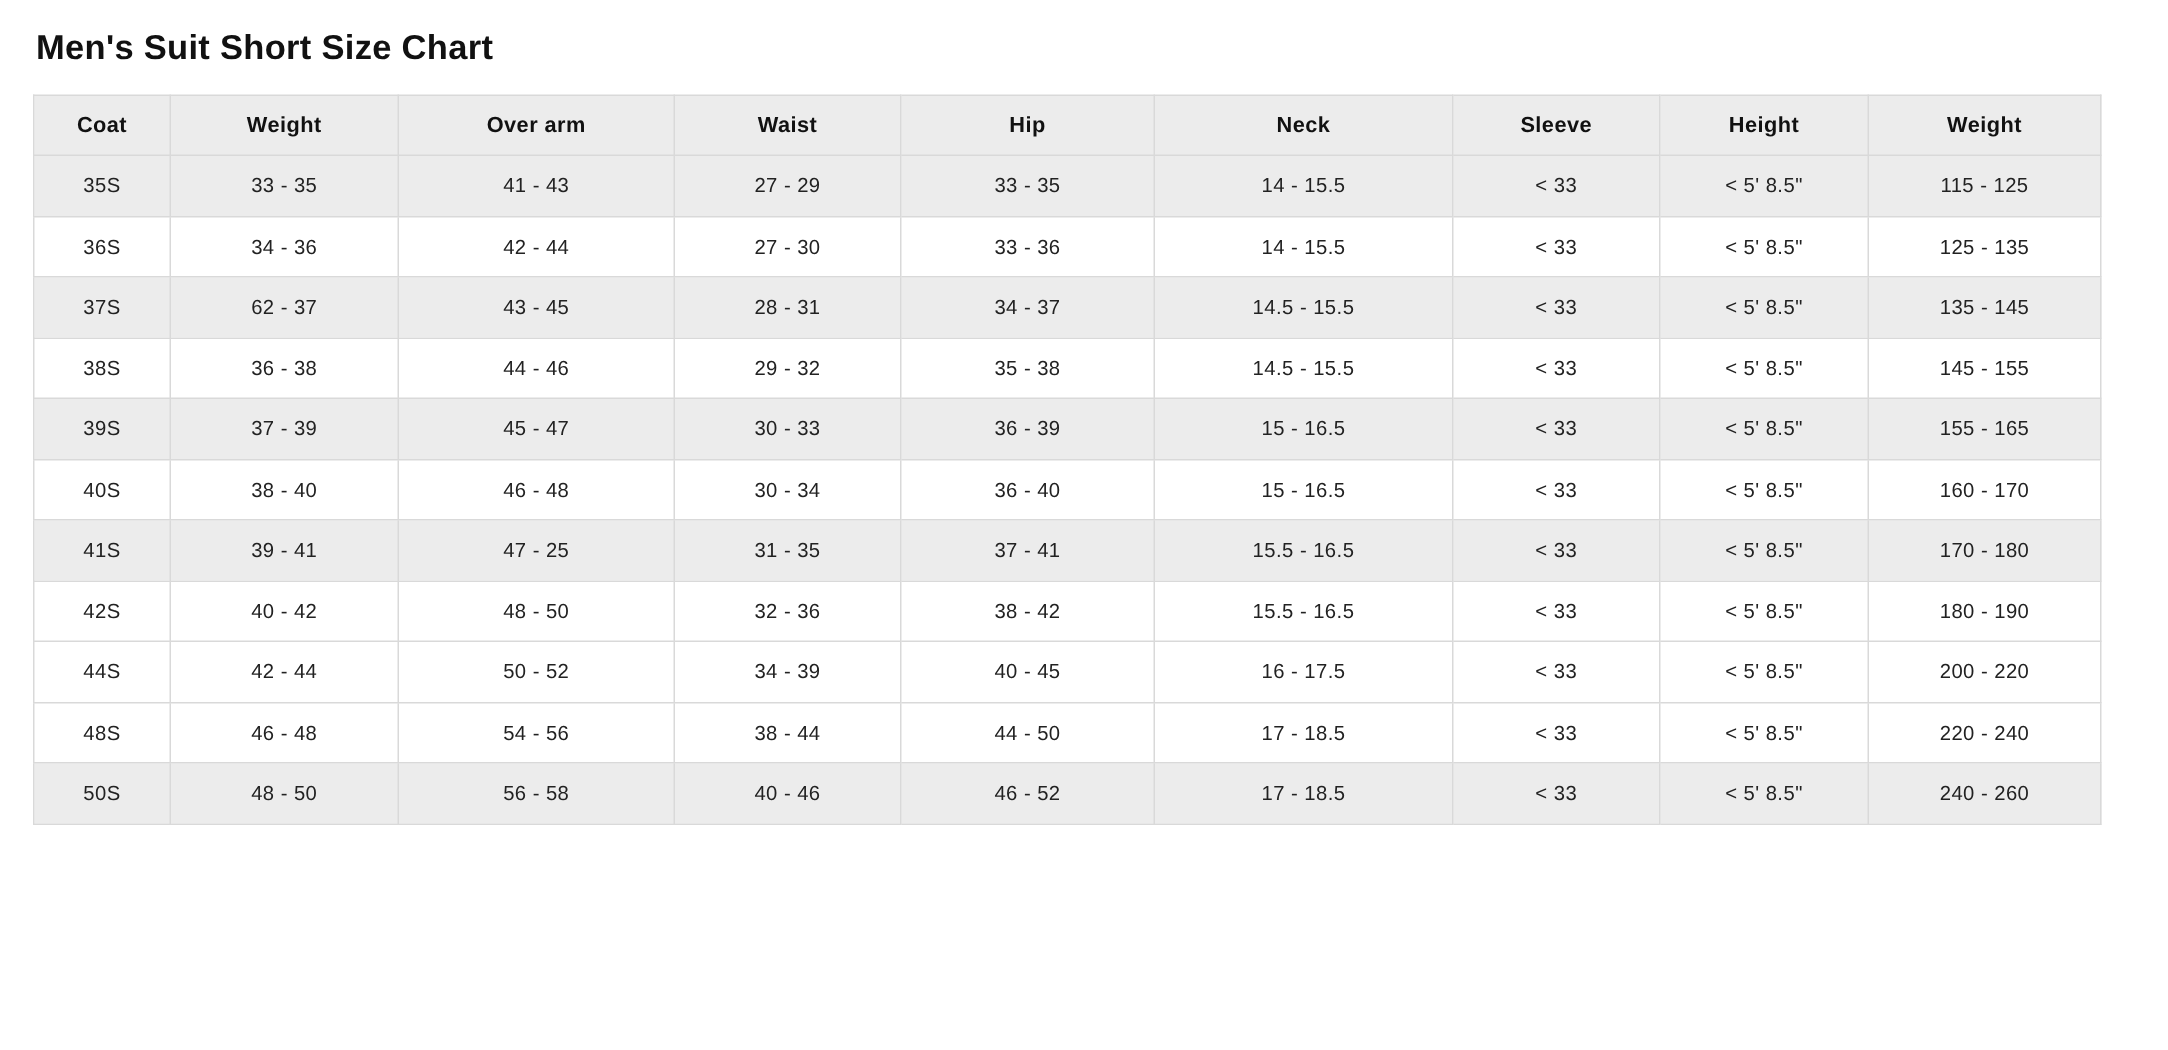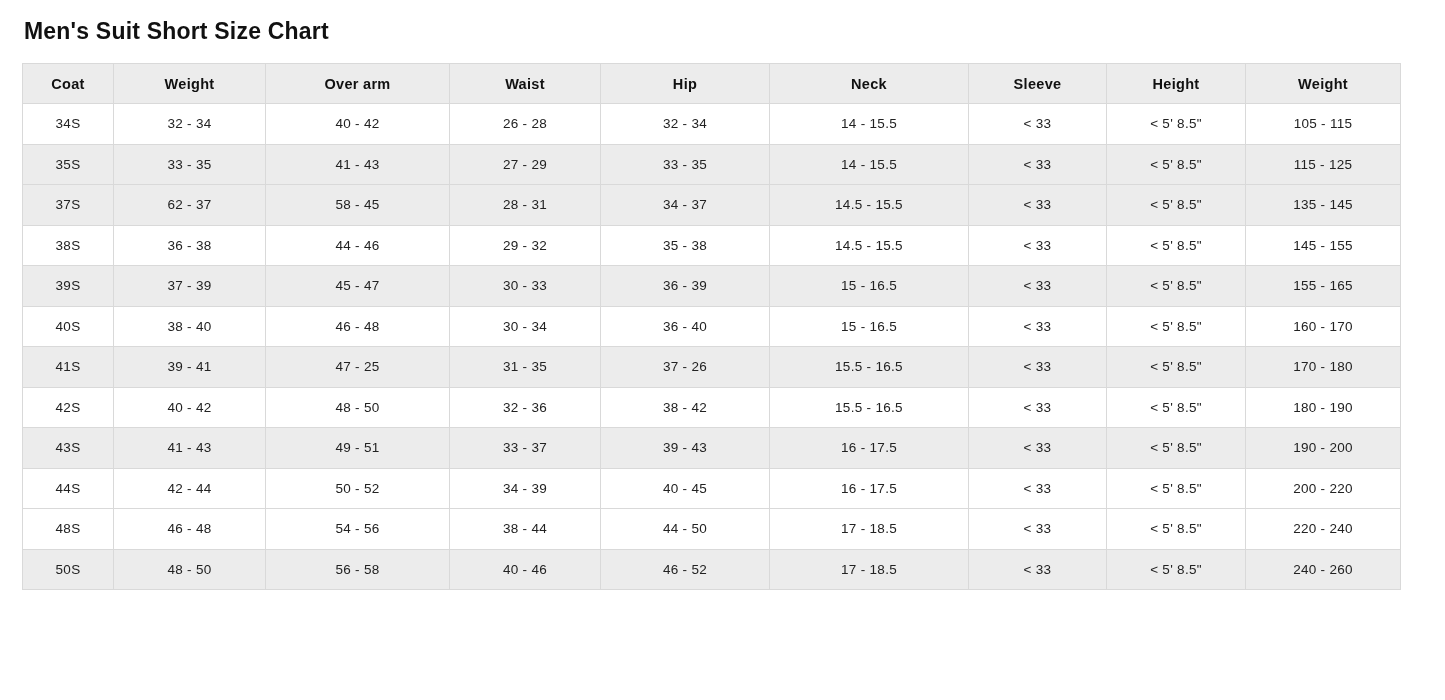--- a/index.html
+++ b/index.html
@@ -92,46 +92,46 @@
           <th>Over arm</th>
           <th>Waist</th>
           <th>Hip</th>
           <th>Neck</th>
           <th>Sleeve</th>
           <th>Height</th>
           <th>Weight</th>
         </tr>
     </thead>
     <tbody id="table-body">
-        <tr class="row-even">
-          <td>34S</td>
-          <td>32 - 34</td>
-          <td>40 - 42</td>
-          <td>26 - 28</td>
-          <td>32 - 34</td>
-          <td>14 - 15.5</td>
-          <td>&lt; 33</td>
-          <td>&lt; 5' 8.5"</td>
-          <td>105 - 115</td>
-        </tr>
         <tr class="row-odd">
           <td>35S</td>
           <td>33 - 35</td>
           <td>41 - 43</td>
           <td>27 - 29</td>
           <td>33 - 35</td>
           <td>14 - 15.5</td>
           <td>&lt; 33</td>
           <td>&lt; 5' 8.5"</td>
           <td>115 - 125</td>
         </tr>
+        <tr class="row-even">
+          <td>36S</td>
+          <td>34 - 36</td>
+          <td>42 - 44</td>
+          <td>27 - 30</td>
+          <td>33 - 36</td>
+          <td>14 - 15.5</td>
+          <td>&lt; 33</td>
+          <td>&lt; 5' 8.5"</td>
+          <td>125 - 135</td>
+        </tr>
         <tr class="row-odd">
           <td>37S</td>
           <td>62 - 37</td>
-          <td>58 - 45</td>
+          <td>43 - 45</td>
           <td>28 - 31</td>
           <td>34 - 37</td>
           <td>14.5 - 15.5</td>
           <td>&lt; 33</td>
           <td>&lt; 5' 8.5"</td>
           <td>135 - 145</td>
         </tr>
         <tr class="row-even">
           <td>38S</td>
           <td>36 - 38</td>
@@ -163,48 +163,37 @@
           <td>15 - 16.5</td>
           <td>&lt; 33</td>
           <td>&lt; 5' 8.5"</td>
           <td>160 - 170</td>
         </tr>
         <tr class="row-odd">
           <td>41S</td>
           <td>39 - 41</td>
           <td>47 - 25</td>
           <td>31 - 35</td>
-          <td>37 - 26</td>
+          <td>37 - 41</td>
           <td>15.5 - 16.5</td>
           <td>&lt; 33</td>
           <td>&lt; 5' 8.5"</td>
           <td>170 - 180</td>
         </tr>
         <tr class="row-even">
           <td>42S</td>
           <td>40 - 42</td>
           <td>48 - 50</td>
           <td>32 - 36</td>
           <td>38 - 42</td>
           <td>15.5 - 16.5</td>
           <td>&lt; 33</td>
           <td>&lt; 5' 8.5"</td>
           <td>180 - 190</td>
         </tr>
-        <tr class="row-odd">
-          <td>43S</td>
-          <td>41 - 43</td>
-          <td>49 - 51</td>
-          <td>33 - 37</td>
-          <td>39 - 43</td>
-          <td>16 - 17.5</td>
-          <td>&lt; 33</td>
-          <td>&lt; 5' 8.5"</td>
-          <td>190 - 200</td>
-        </tr>
         <tr class="row-even">
           <td>44S</td>
           <td>42 - 44</td>
           <td>50 - 52</td>
           <td>34 - 39</td>
           <td>40 - 45</td>
           <td>16 - 17.5</td>
           <td>&lt; 33</td>
           <td>&lt; 5' 8.5"</td>
           <td>200 - 220</td>

